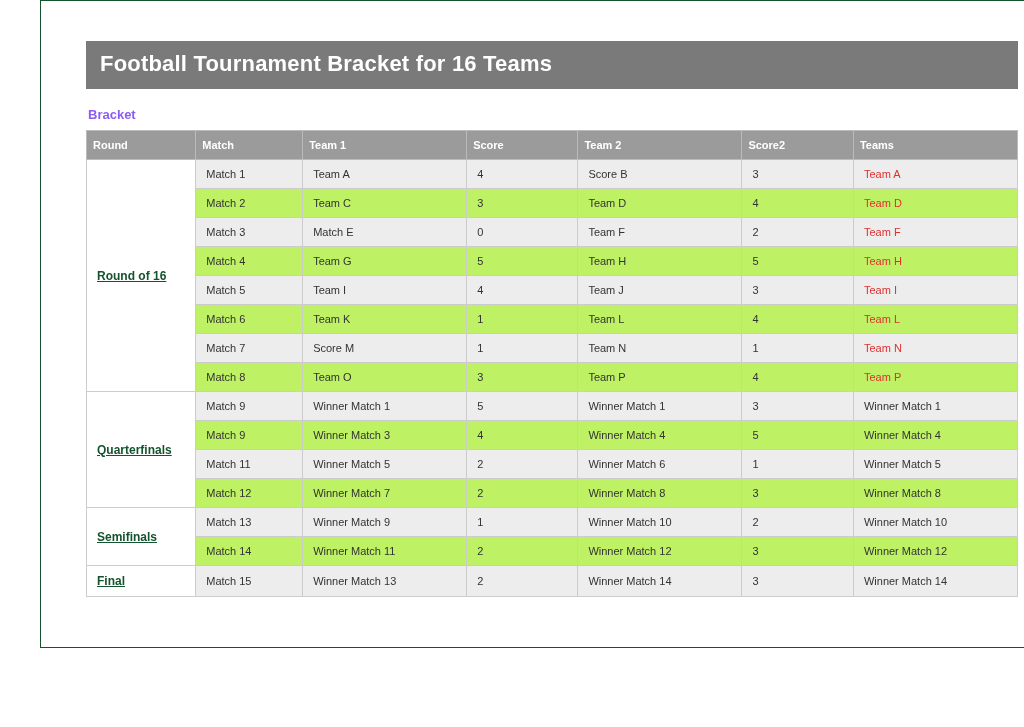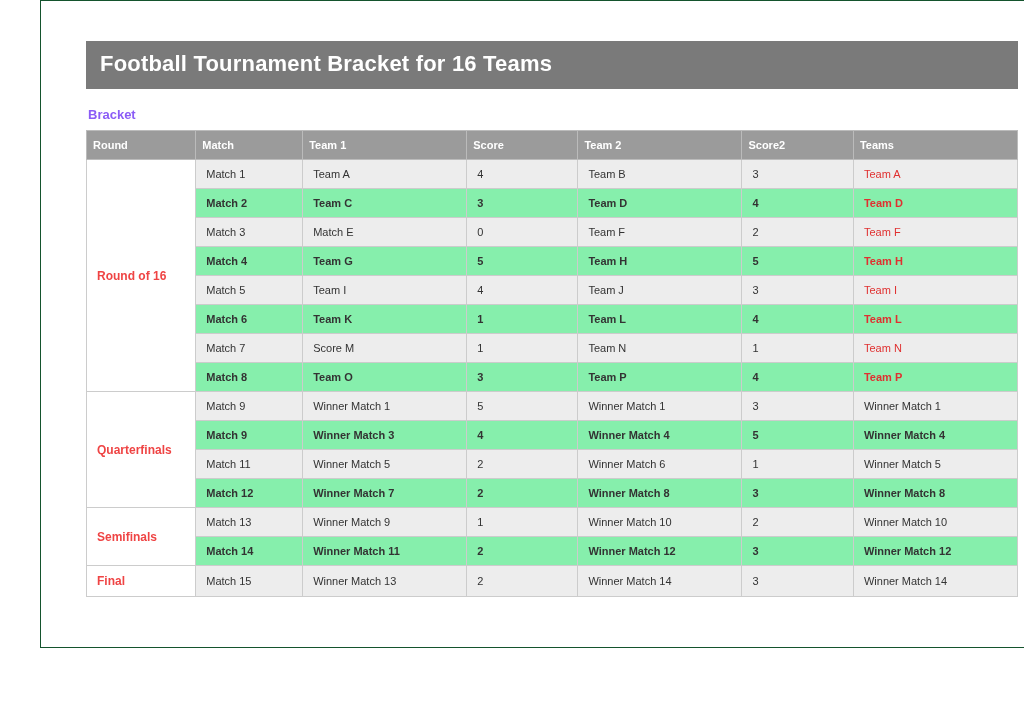--- a/index.html
+++ b/index.html
@@ -48,26 +48,27 @@
     border: 1px solid #bbb;
   }
   table.bracket td {
     padding: 8px 10px;
     border: 1px solid #ccc;
     background: #fff;
     vertical-align: middle;
   }
   
   tr.odd td.data-cell { background: #ededed; }
-  tr.even td.data-cell { background: #86efac; font-weight: bold; }
+  tr.even td.data-cell { background: #bef264; }
   td.round-cell {
     background: #fff !important;
     font-weight: 700;
-    color: #ef4444;
+    color: #14532d;
     font-size: 12px;
+    text-decoration: underline;
   }
   td.winner-team { color: #e03030; }
   .col-round  { width: 110px; }
   .col-match  { width: 110px; }
   .col-team   { width: 170px; }
   .col-score  { width: 115px; }
   .col-winner { width: 170px; }
 </style>
 </head>
 <body>
@@ -98,21 +99,21 @@
         <th>Score2</th>
         <th>Teams</th>
       </tr>
     </thead>
     <tbody id="bracket-body">
         <tr class="odd">
           <td class="round-cell" rowspan="8">Round of 16</td>
           <td class="data-cell">Match 1</td>
           <td class="data-cell">Team A</td>
           <td class="data-cell">4</td>
-          <td class="data-cell">Team B</td>
+          <td class="data-cell">Score B</td>
           <td class="data-cell">3</td>
           <td class="data-cell winner-team">Team A</td>
         </tr>
         <tr class="even">
           <td class="data-cell">Match 2</td>
           <td class="data-cell">Team C</td>
           <td class="data-cell">3</td>
           <td class="data-cell">Team D</td>
           <td class="data-cell">4</td>
           <td class="data-cell winner-team">Team D</td>

